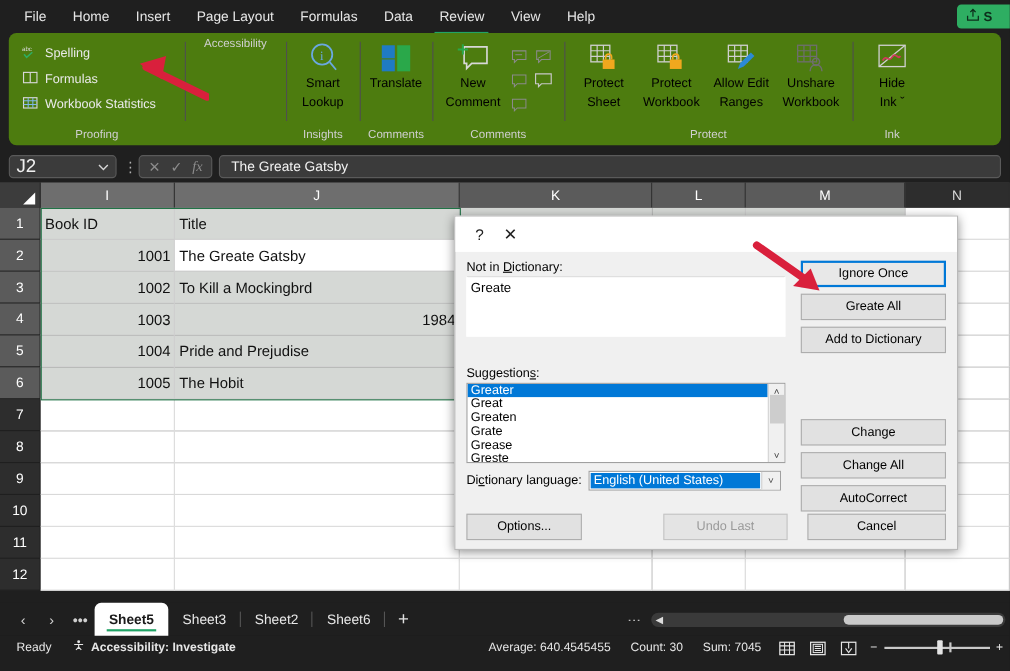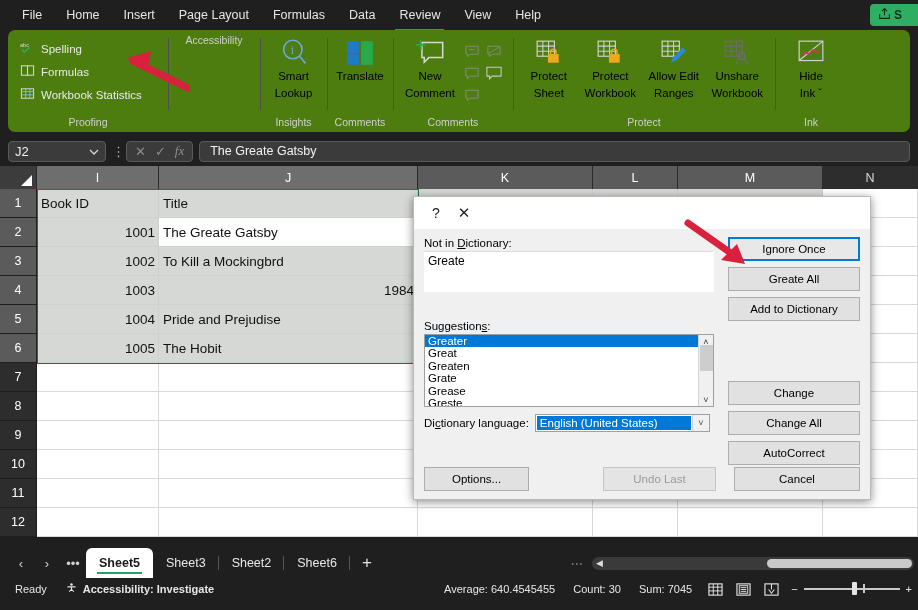--- a/index.html
+++ b/index.html
@@ -68,21 +68,21 @@
   }
   .cmt-grid span { display:flex; align-items:center; justify-content:center; }
   
   .formulabar {
     height:30px; display:flex; align-items:center; gap:6px;
     padding:0 8px; margin-top:4px;
   }
   .namebox {
     width:98px; height:21px; background:#3b3b3b; border:1px solid #5a5a5a;
     border-radius:4px; display:flex; align-items:center; justify-content:space-between;
-    padding:0 6px; font-size:13px; color:#f0f0f0;
+    padding:0 6px; font-size:17px; color:#f0f0f0;
   }
   .fbdots { color:#b0b0b0; font-size:13px; letter-spacing:0; width:8px; text-align:center;}
   .fxbox {
     height:21px; background:#3b3b3b; border:1px solid #5a5a5a; border-radius:4px;
     display:flex; align-items:center; gap:9px; padding:0 8px; color:#8d8d8d; font-size:13px;
   }
   .fbinput {
     flex:1; height:21px; background:#3b3b3b; border:1px solid #5a5a5a;
     border-radius:4px; display:flex; align-items:center; padding:0 10px;
     font-size:12.5px; color:#f2f2f2;
@@ -138,21 +138,21 @@
     height:32px; display:flex; align-items:center; padding:0 6px 0 9px;
     font-size:12px; color:#111; background:#ffffff;
   }
   .dlg-title .t { flex:1; }
   .dlg-help { width:26px; text-align:center; font-size:14px; color:#222; }
   .dlg-close { width:30px; text-align:center; font-size:15px; color:#222; }
   .dlg-body { padding:8px 10px 0 10px; position:relative; height:272px; }
   .lbl { font-size:11.5px; color:#000; margin-bottom:2px; }
   .u { text-decoration:underline; }
   .notindict {
-    width:290px; height:41px; background:#fff; border:1px solid #fff;
+    width:290px; height:55px; background:#fff; border:1px solid #fff;
     border-top:1px solid #dcdcdc; padding:2px 3px; font-size:12px; color:#000;
   }
   .sugg-box {
     width:290px; height:73px; background:#fff; border:1px solid #a0a0a0;
     display:flex; margin-top:2px;
   }
   .sugg-list { flex:1; overflow:hidden; }
   .sugg-item { height:12.4px; font-size:11.5px; padding-left:3px; line-height:12.4px; color:#000; }
   .sugg-item.sel { background:#0078d7; color:#fff; }
   .scroll {

